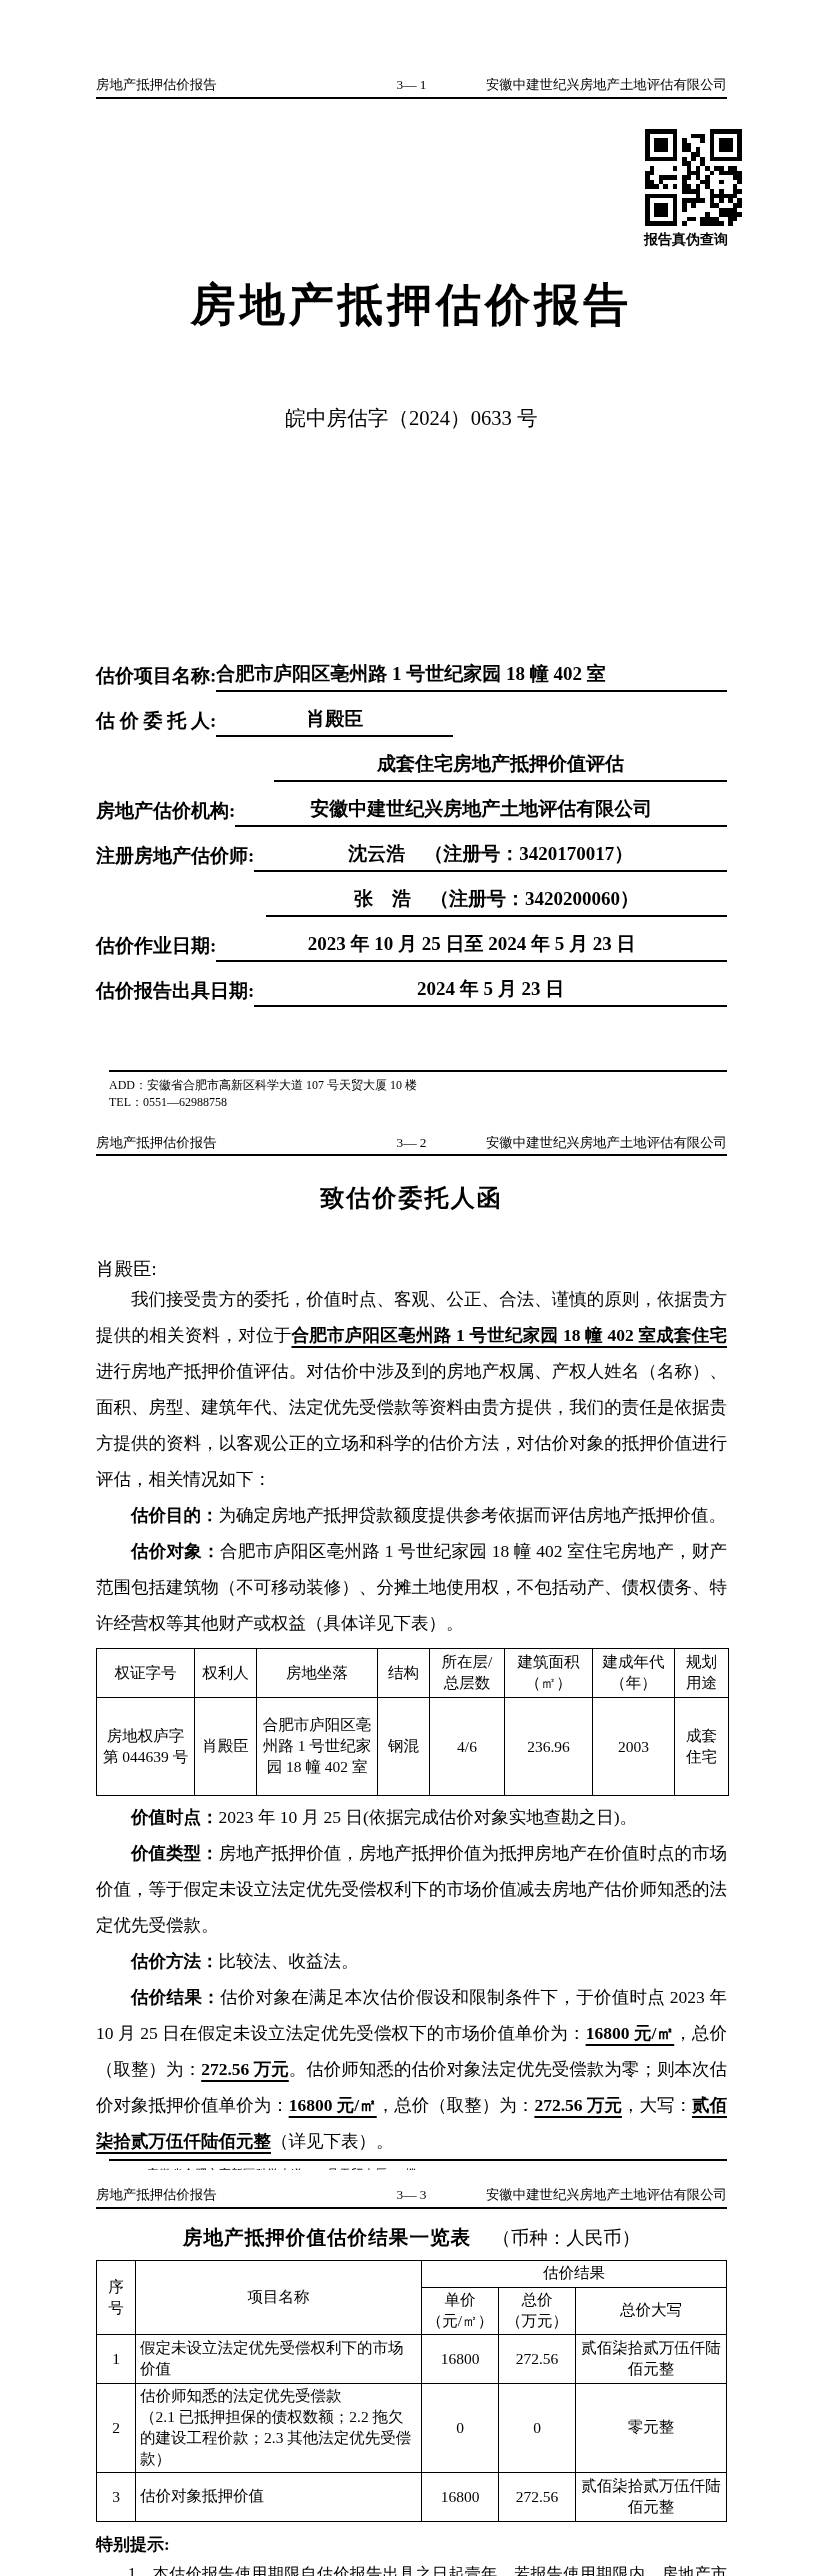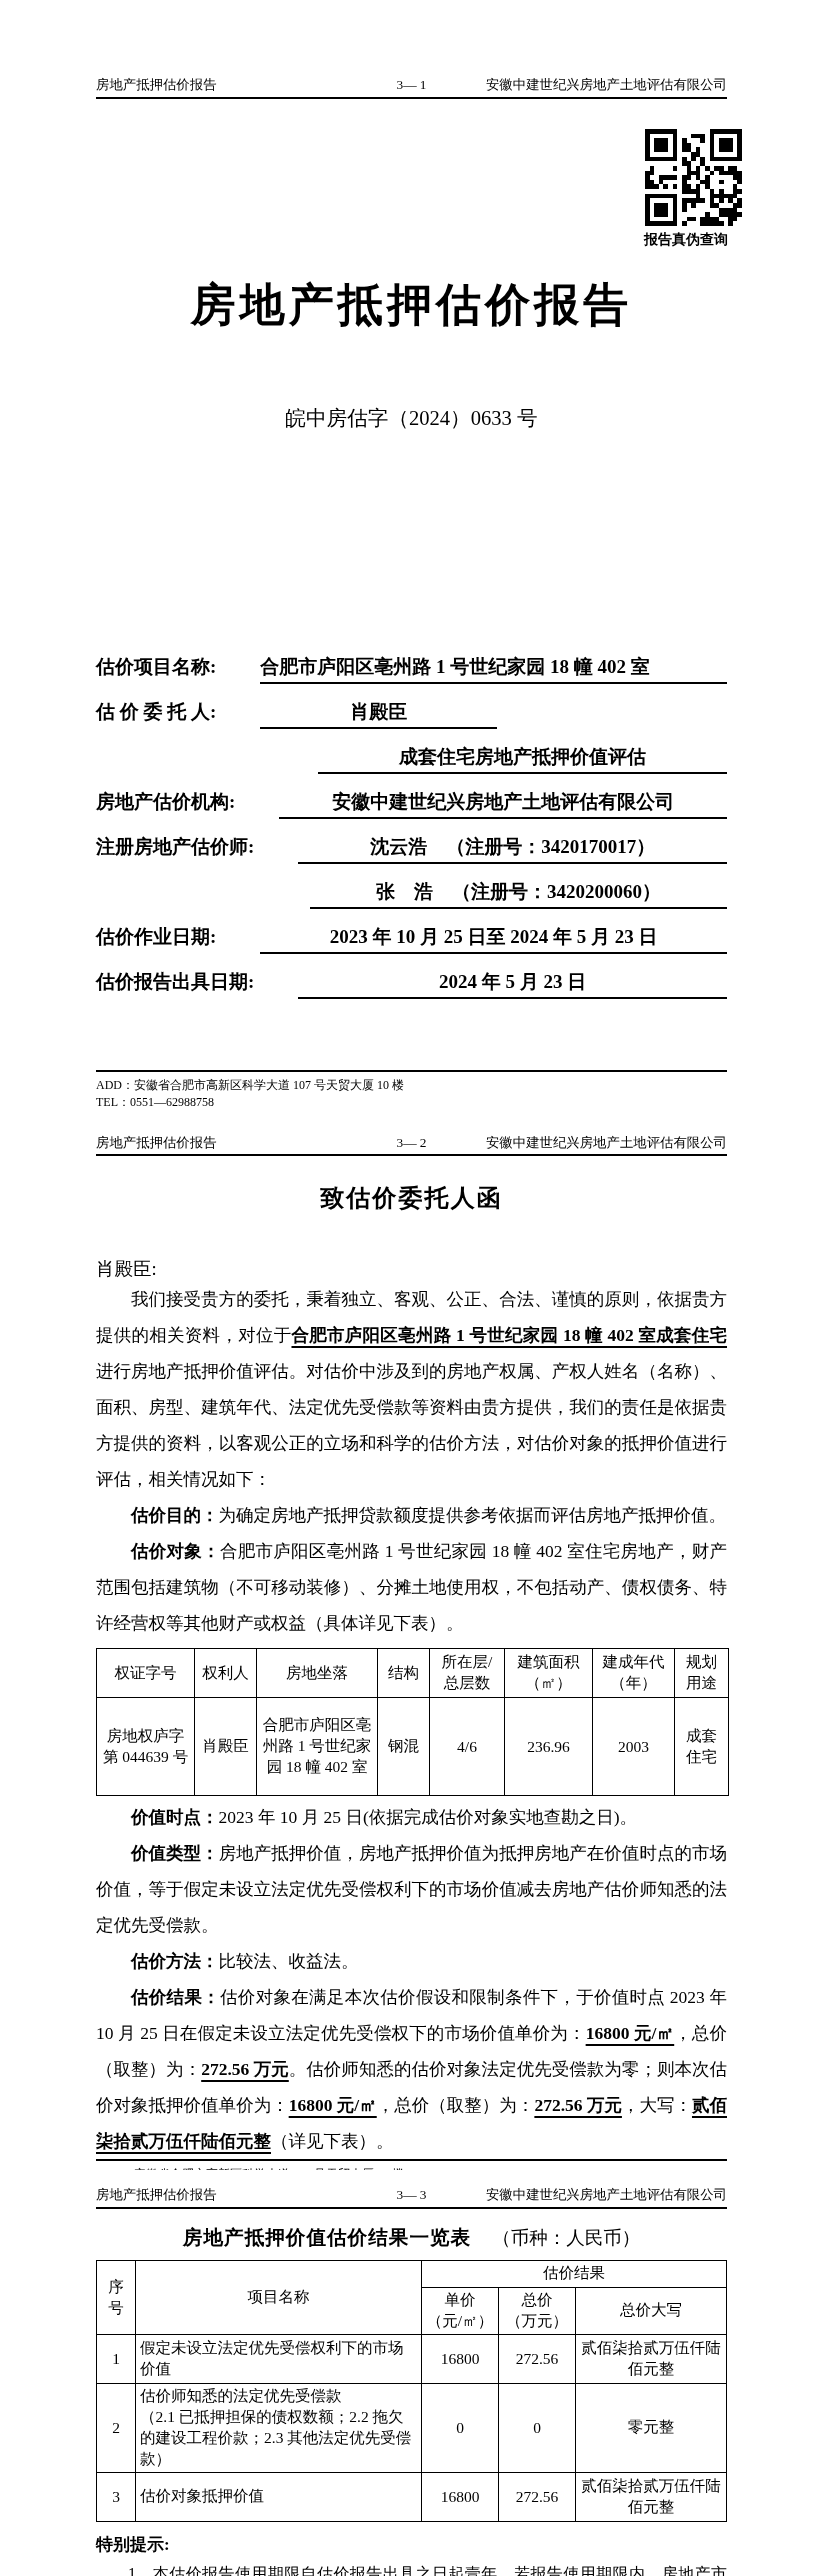--- a/index.html
+++ b/index.html
@@ -11,30 +11,30 @@
   #page2{height:1051px;}
   #page3{height:1131px;}
 
   
   .phead{position:relative;display:flex;justify-content:space-between;align-items:flex-end;
          border-bottom:2.6px solid #000;padding-bottom:3.1px;font-size:13.4px;line-height:16.5px;}
   .phead .hc{position:absolute;left:50%;transform:translateX(-50%);}
   #page1 .phead{margin-top:77px;}
   #page2 .phead{margin-top:15.5px;}
   #page3 .phead{margin-top:17px;}
-  .pfoot{margin-top:auto;border-top:2.6px solid #000;padding:5.2px 0 7.2px;font-size:12px;line-height:17.5px;}
+  .pfoot{margin-top:auto;border-top:2.6px solid #000;padding:5.2px 0 7.2px;font-size:12px;line-height:17.5px;margin-left:13px;}
 
   
   .qr-wrap{position:absolute;top:129px;right:75px;width:99px;}
   .qr-wrap svg{width:97px;height:97px;display:block;margin:0 auto;shape-rendering:crispEdges;}
   .qr-caption{font-size:14px;margin-top:5.2px;font-weight:bold;white-space:nowrap;}
   .main-title{margin-top:176px;text-align:center;font-size:45px;font-weight:bold;letter-spacing:4.1px;white-space:nowrap;}
   .report-no{margin-top:39px;text-align:center;font-size:20.6px;}
   .fields{margin-top:222px;font-size:19px;font-weight:bold;}
-  .frow{display:flex;align-items:flex-start;height:45px;gap:44px;}
+  .frow{display:flex;align-items:center;height:45px;}
   .flabel{white-space:nowrap;}
   .fval{border-bottom:2.1px solid #000;padding-bottom:2.6px;box-sizing:border-box;}
   .grow{flex:1;}
   .tcenter{text-align:center;}
   .findent{flex:0 0 auto;}
 
   
   .body{font-size:17.5px;line-height:36px;text-indent:2em;margin:0;text-align:justify;}
   .ub{font-weight:bold;text-decoration:underline;text-decoration-thickness:1.5px;text-underline-offset:5.2px;}
   .blabel{font-weight:bold;}
@@ -349,21 +349,21 @@
   <section class="page" id="page2">
     <div class="phead">
       <span class="hl">房地产抵押估价报告</span>
       <span class="hc">3— 2</span>
       <span class="hr">安徽中建世纪兴房地产土地评估有限公司</span>
     </div>
 
     <h2 class="letter-title">致估价委托人函</h2>
     <div class="salutation">肖殿臣:</div>
 
-    <p class="body"><span>我们接受贵方的委托，秉着独立、客观、公正、合法、谨慎的原则，依据贵方提供的相关资料，对位于</span><span class="ub">合肥市庐阳区亳州路 1 号世纪家园 18 幢 402 室成套住宅</span><span>进行房地产抵押价值评估。对估价中涉及到的房地产权属、产权人姓名（名称）、面积、房型、建筑年代、法定优先受偿款等资料由贵方提供，我们的责任是依据贵方提供的资料，以客观公正的立场和科学的估价方法，对估价对象的抵押价值进行评估，相关情况如下：</span></p>
+    <p class="body"><span>我们接受贵方的委托，价值时点、客观、公正、合法、谨慎的原则，依据贵方提供的相关资料，对位于</span><span class="ub">合肥市庐阳区亳州路 1 号世纪家园 18 幢 402 室成套住宅</span><span>进行房地产抵押价值评估。对估价中涉及到的房地产权属、产权人姓名（名称）、面积、房型、建筑年代、法定优先受偿款等资料由贵方提供，我们的责任是依据贵方提供的资料，以客观公正的立场和科学的估价方法，对估价对象的抵押价值进行评估，相关情况如下：</span></p>
 
     <p class="body"><span class="blabel">估价目的：</span><span>为确定房地产抵押贷款额度提供参考依据而评估房地产抵押价值。</span></p>
 
     <p class="body"><span class="blabel">估价对象：</span><span>合肥市庐阳区亳州路 1 号世纪家园 18 幢 402 室住宅房地产，财产范围包括建筑物（不可移动装修）、分摊土地使用权，不包括动产、债权债务、特许经营权等其他财产或权益（具体详见下表）。</span></p>
 
     <table class="ptable">
       <colgroup>
         <col style="width:98px">
           <col style="width:62px">
           <col style="width:121px">

